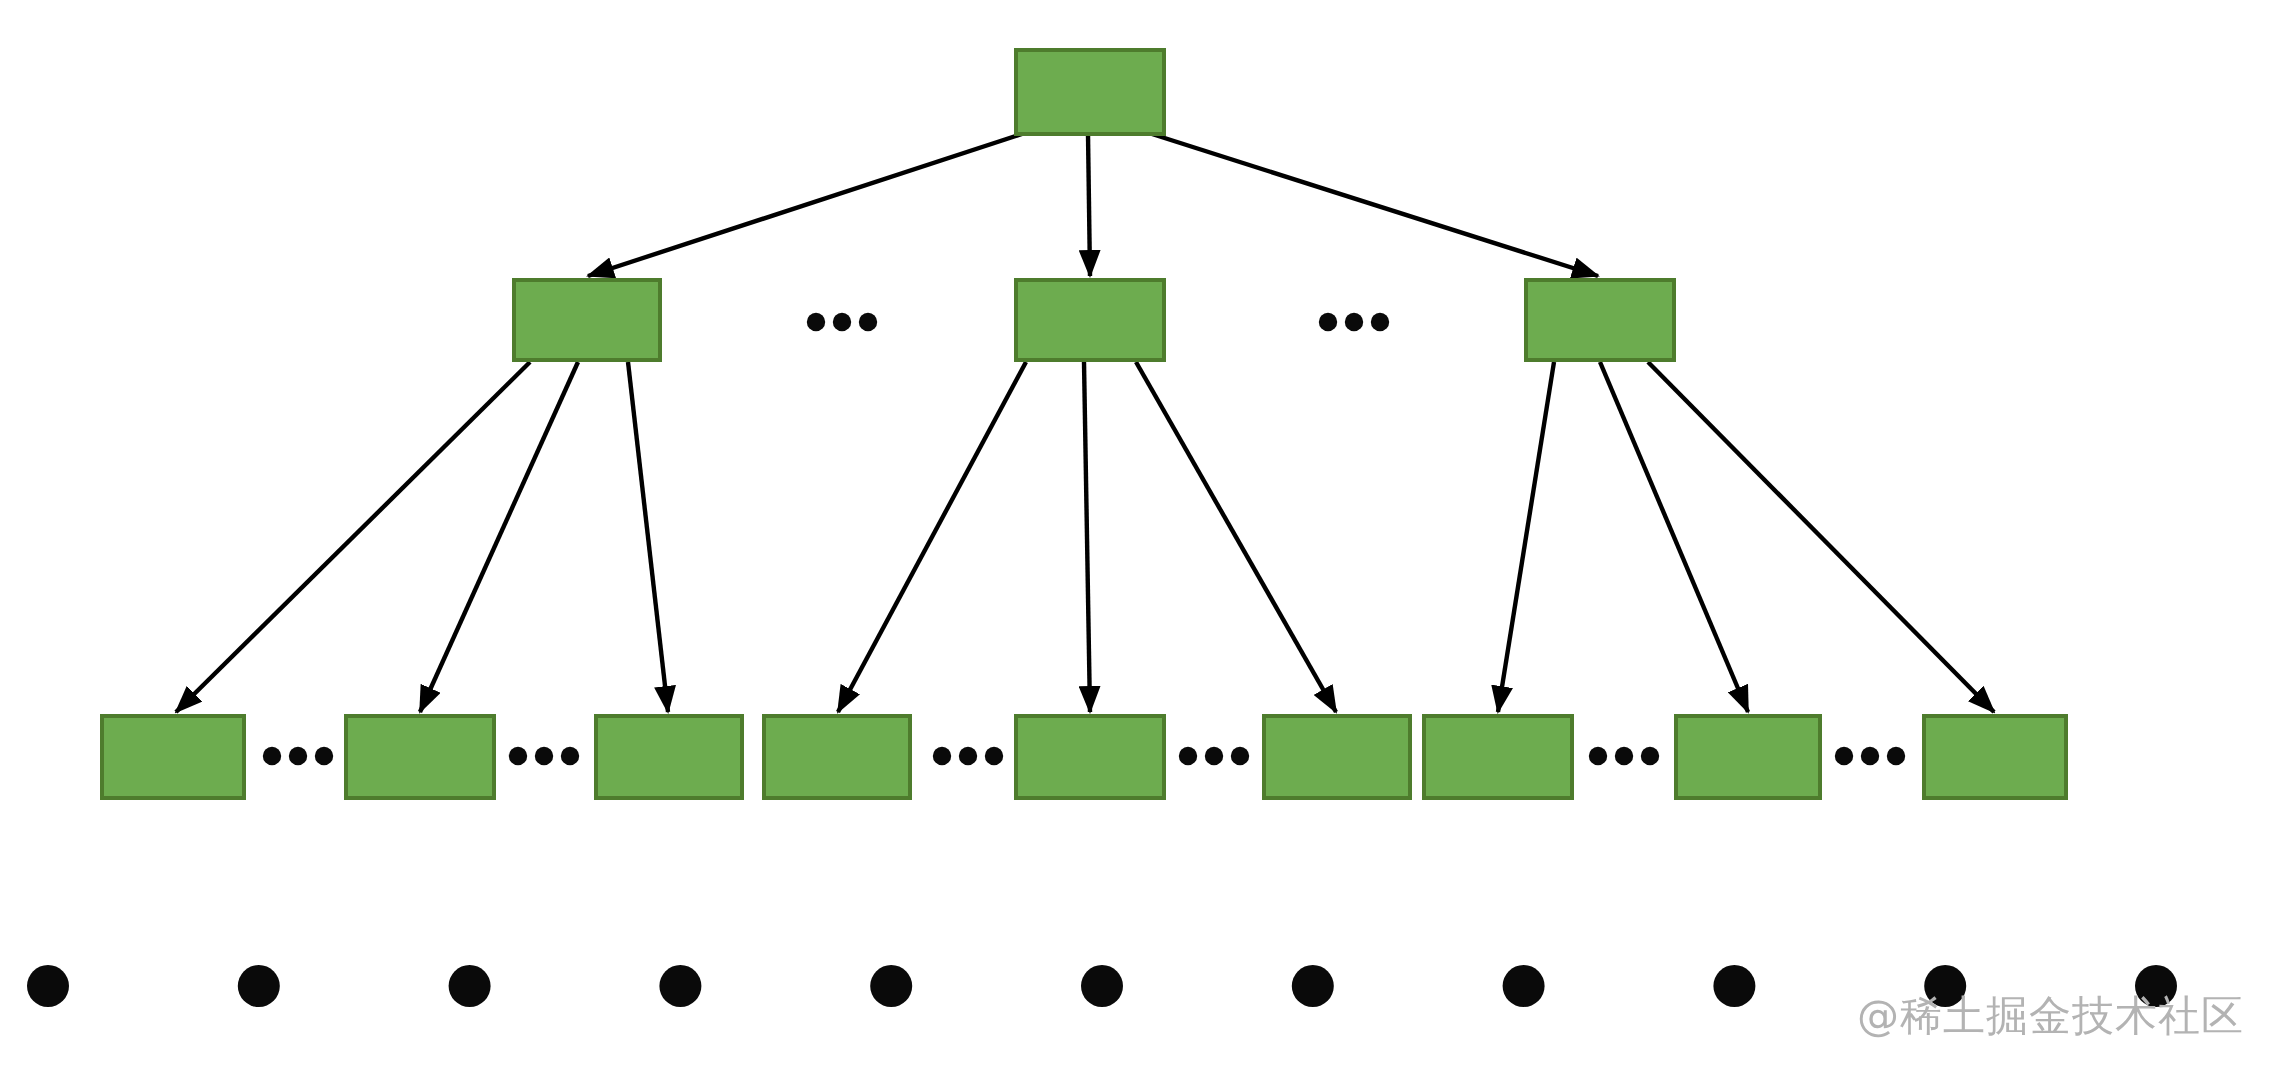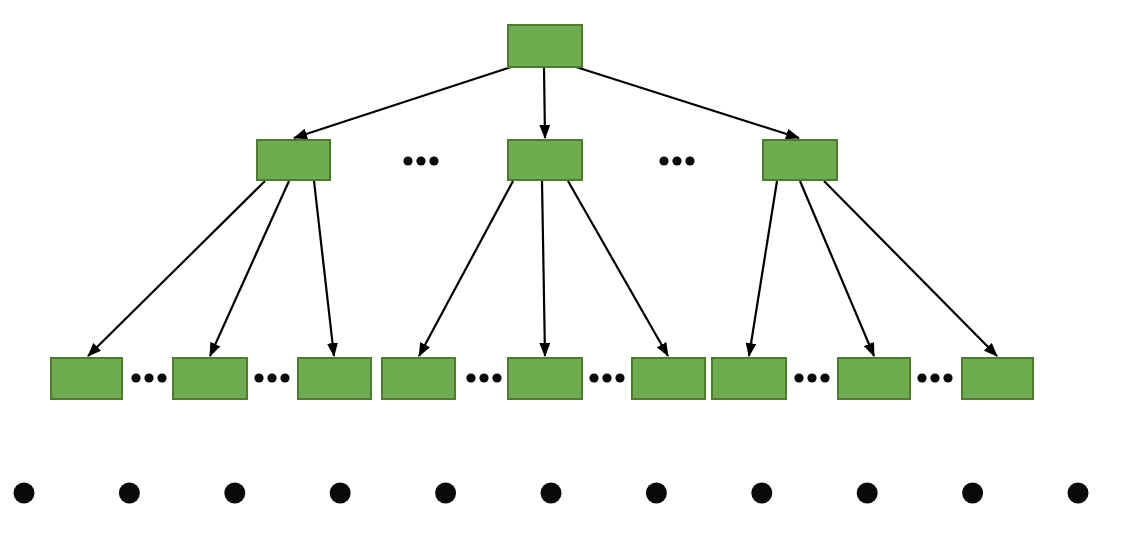--- a/index.html
+++ b/index.html
@@ -105,13 +105,14 @@
         <circle cx="340.20000000000005" cy="493" r="10.5" fill="#0a0a0a"></circle>
         <circle cx="445.6" cy="493" r="10.5" fill="#0a0a0a"></circle>
         <circle cx="551" cy="493" r="10.5" fill="#0a0a0a"></circle>
         <circle cx="656.4000000000001" cy="493" r="10.5" fill="#0a0a0a"></circle>
         <circle cx="761.8000000000001" cy="493" r="10.5" fill="#0a0a0a"></circle>
         <circle cx="867.2" cy="493" r="10.5" fill="#0a0a0a"></circle>
         <circle cx="972.6" cy="493" r="10.5" fill="#0a0a0a"></circle>
         <circle cx="1078" cy="493" r="10.5" fill="#0a0a0a"></circle>
       </g>
   </svg>
+  <div class="watermark" style="color: rgb(179, 179, 179);">@稀土掘金技术社区</div>
 </div>
 
 </body></html>

